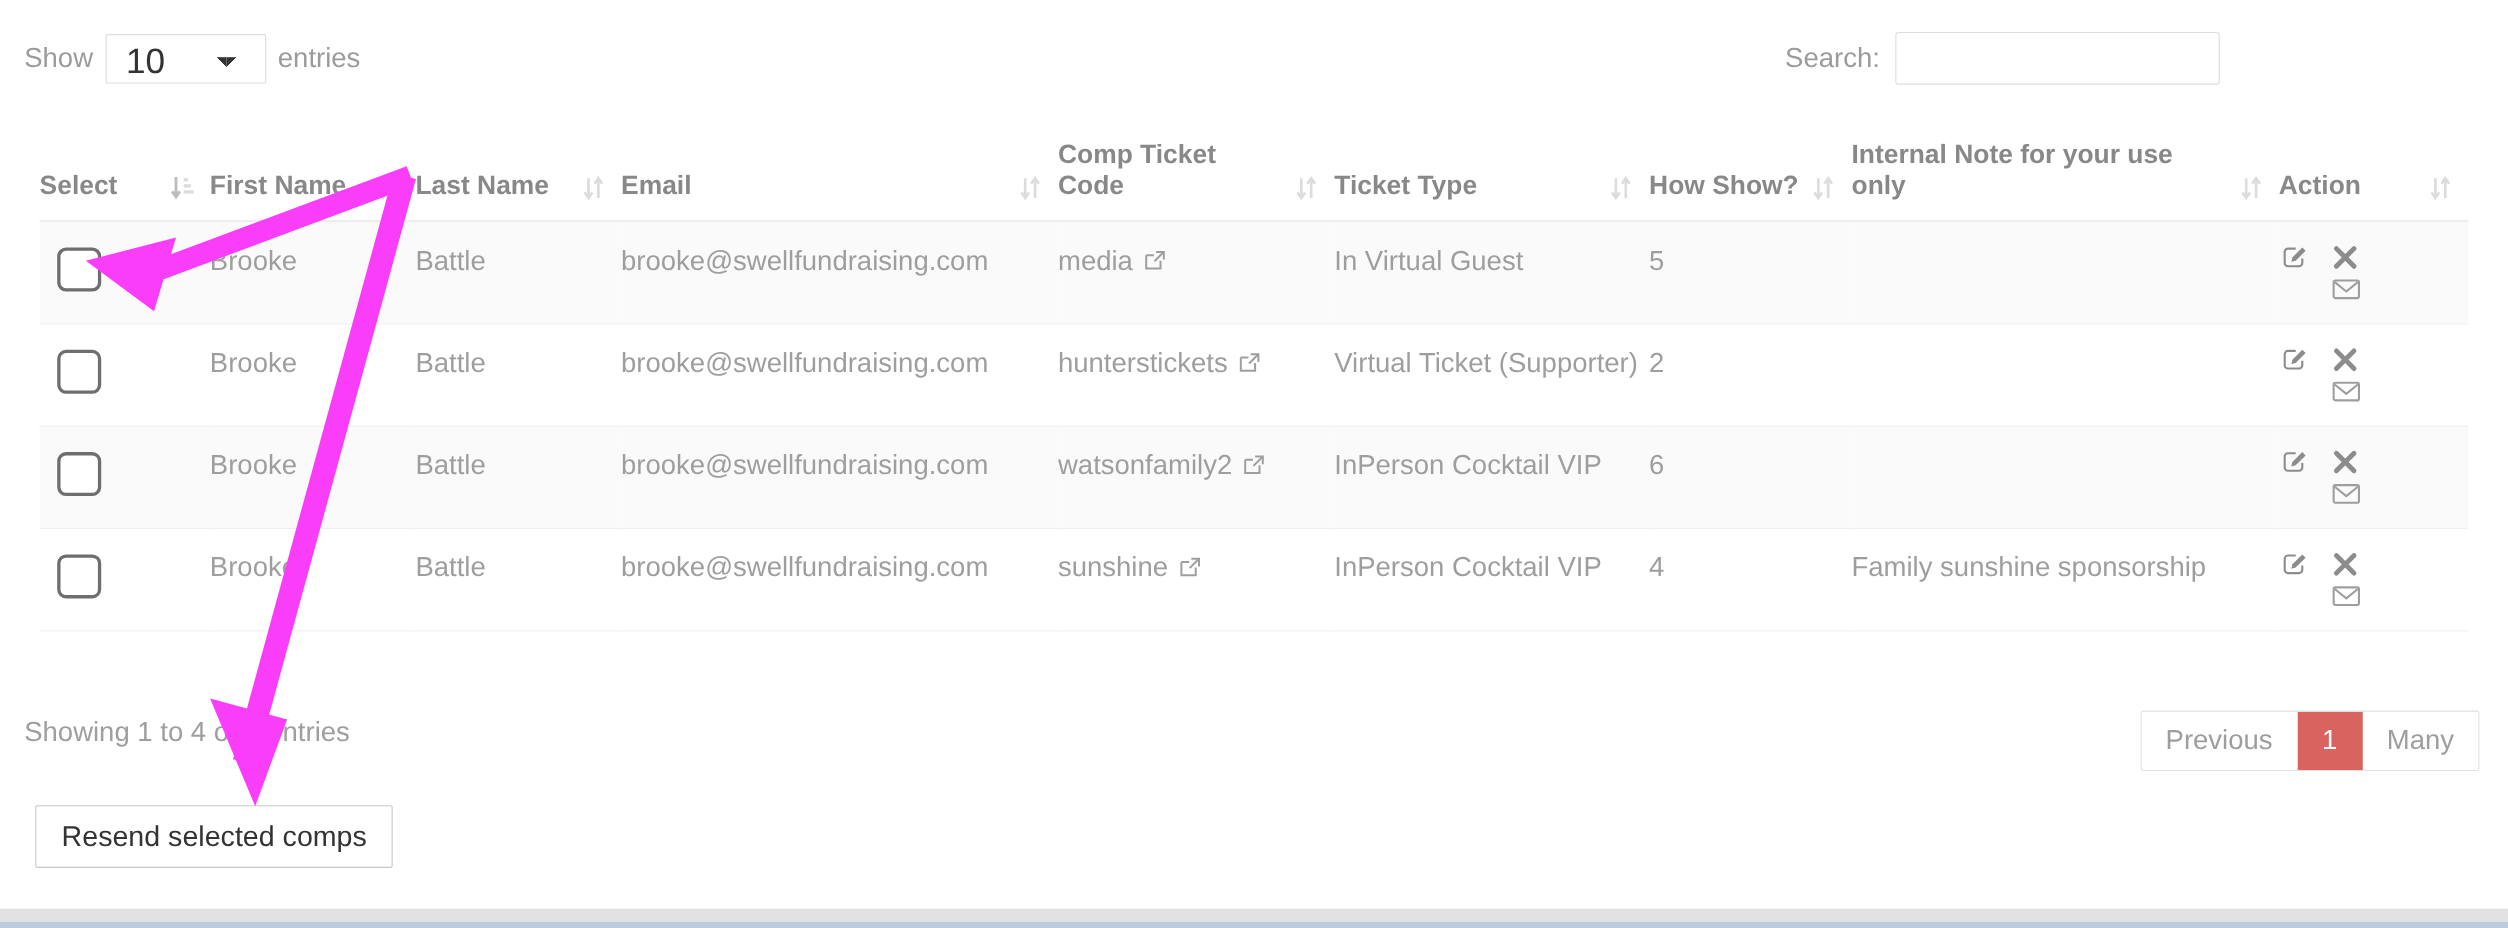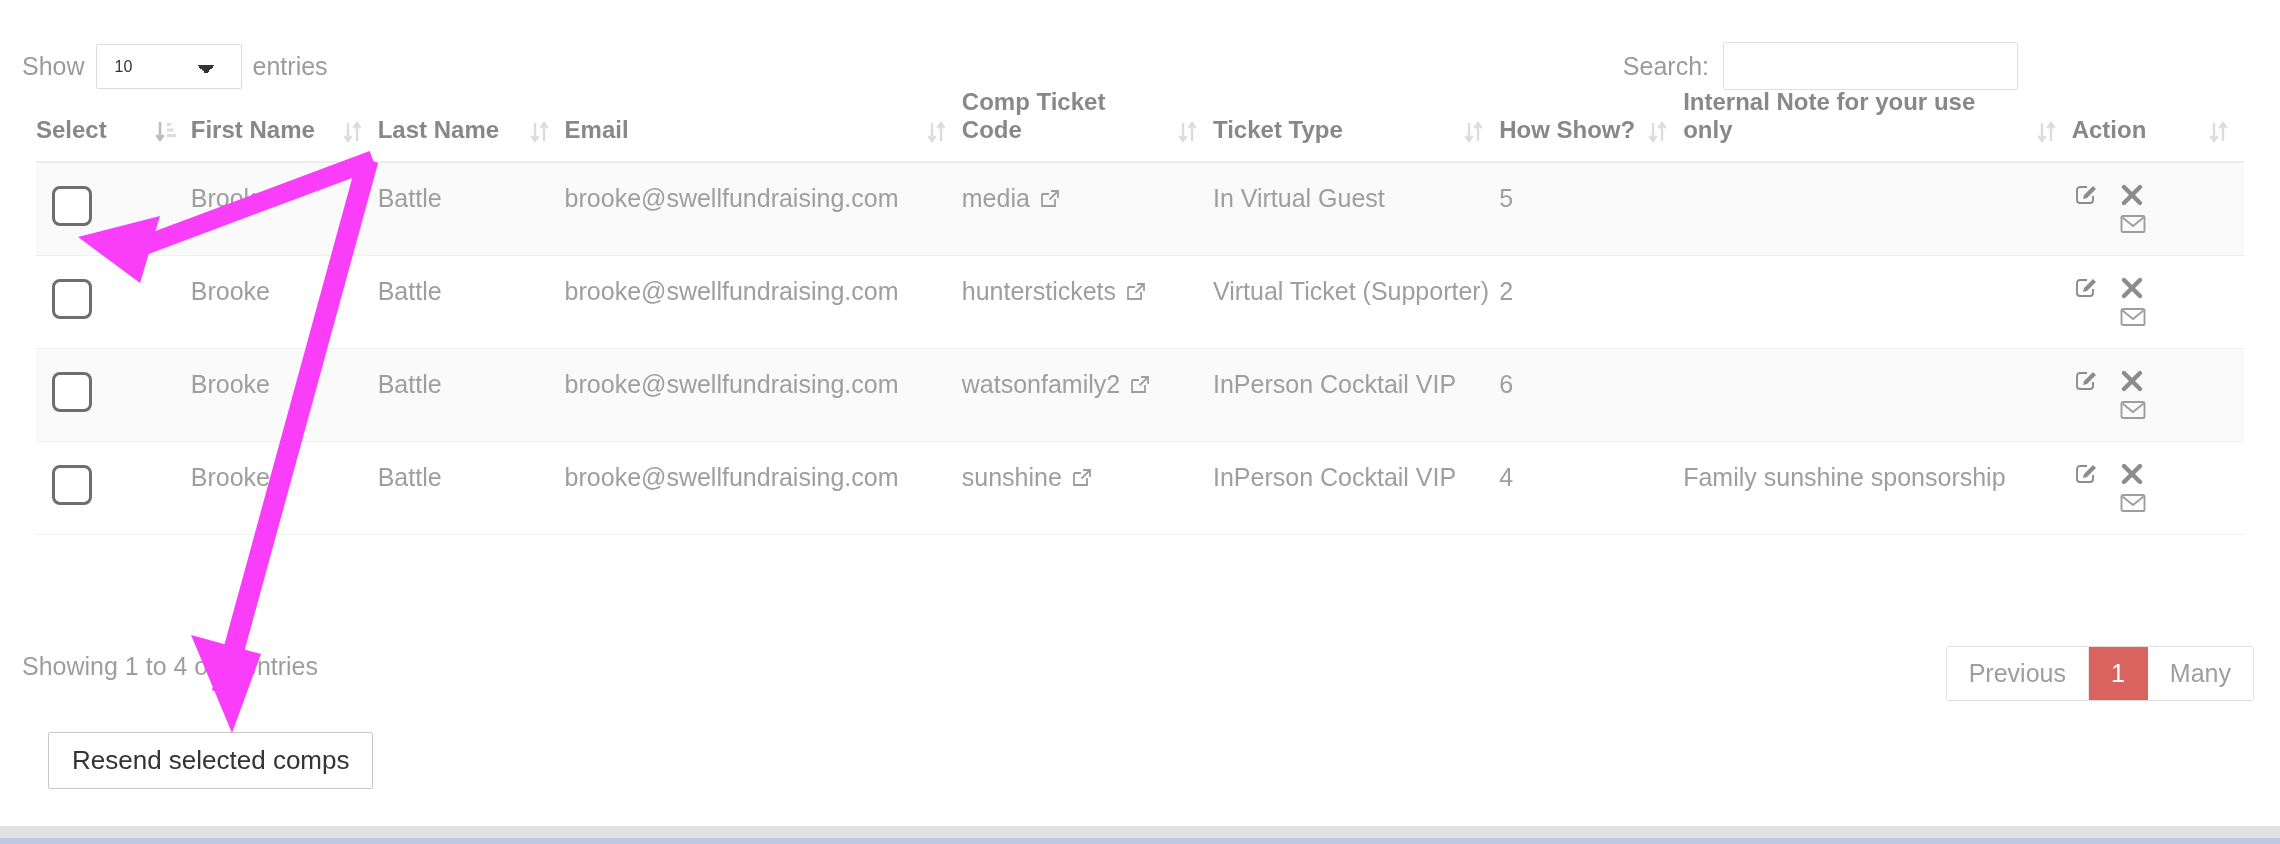--- a/index.html
+++ b/index.html
@@ -18,37 +18,37 @@
   .page {
     position: relative;
     width: 2280px;
     height: 844px;
     box-sizing: border-box;
   }
 
   
   .top-bar {
     position: absolute;
-    left: 0; top: 17px;
+    left: 0; top: 4px;
     width: 2044px;
     height: 92px;
   }
   .length-control {
     position: absolute;
     left: 22px;
     top: 27px;
     display: flex;
     align-items: center;
     gap: 11px;
     font-size: 25px;
     color: #9b9b9b;
   }
   .length-select {
     font-family: "Liberation Sans", sans-serif;
-    font-size: 16px;
+    font-size: 32px;
     color: #333;
     background: #fff;
     border: 1px solid #dcdcdc;
     border-radius: 2px;
     padding: 5px 0 5px 18px;
     width: 146px;
     height: 45px;
     box-sizing: border-box;
     -webkit-appearance: none;
     appearance: none;
@@ -102,20 +102,21 @@
     padding: 0 0 16px 0;
     border-bottom: 2px solid #ededed;
     line-height: 1.18;
   }
   .th-inner {
     display: flex;
     align-items: flex-end;
     justify-content: space-between;
     gap: 10px;
     padding-right: 14px;
+    margin-top: 39px;
   }
   .th-label { display: block; }
   .sort-icon {
     flex: 0 0 auto;
     width: 22px;
     height: 26px;
     position: relative;
     opacity: 1;
   }
   .sort-icon svg { display: block; }
@@ -219,21 +220,20 @@
     left: 32px;
     top: 732px;
     background: #ffffff;
     border: 1px solid #c8c8c8;
     border-radius: 2px;
     font-family: "Liberation Sans", sans-serif;
     font-size: 26px;
     color: #333333;
     padding: 12px 23px;
     cursor: pointer;
-    margin-left: 16px;
   }
 
   
   .footer-strip {
     position: absolute;
     left: 0;
     bottom: 6px;
     width: 2280px;
     height: 12px;
     background: #e2e2e2;

